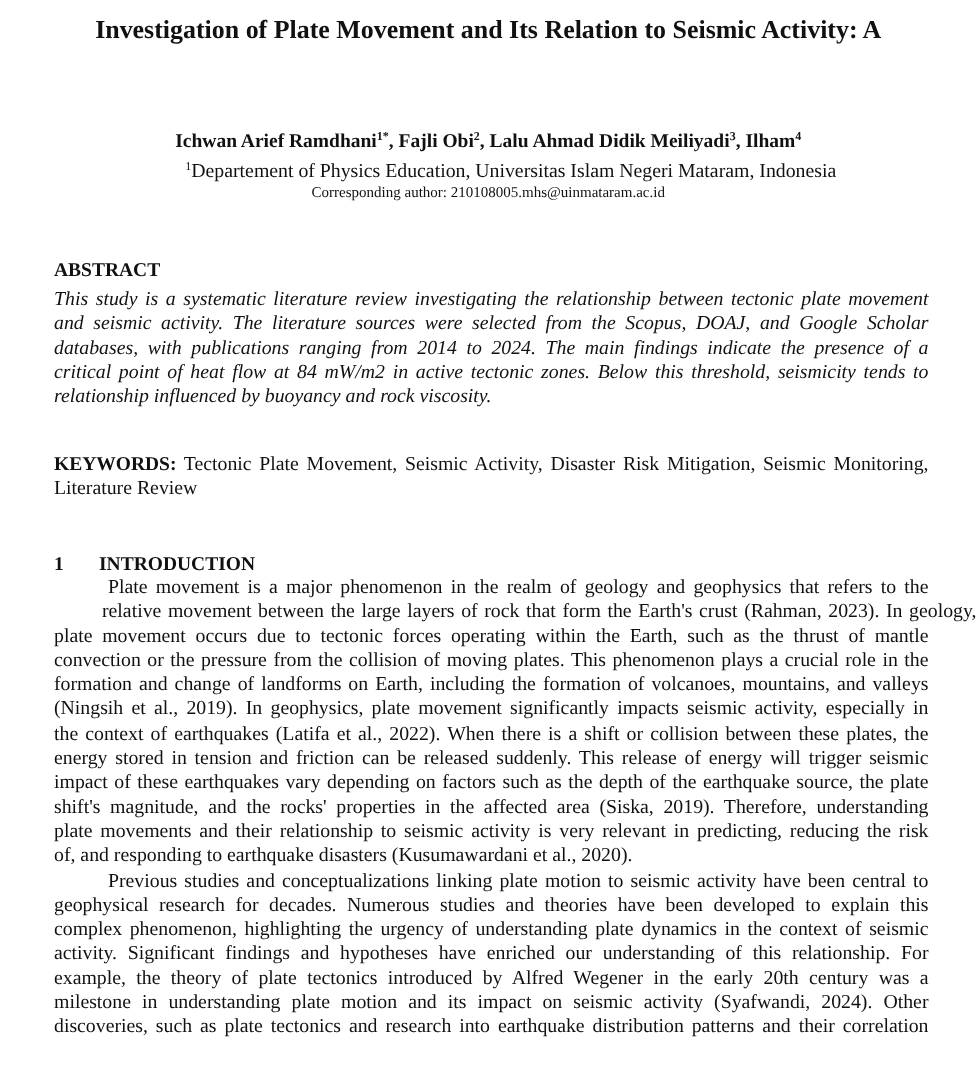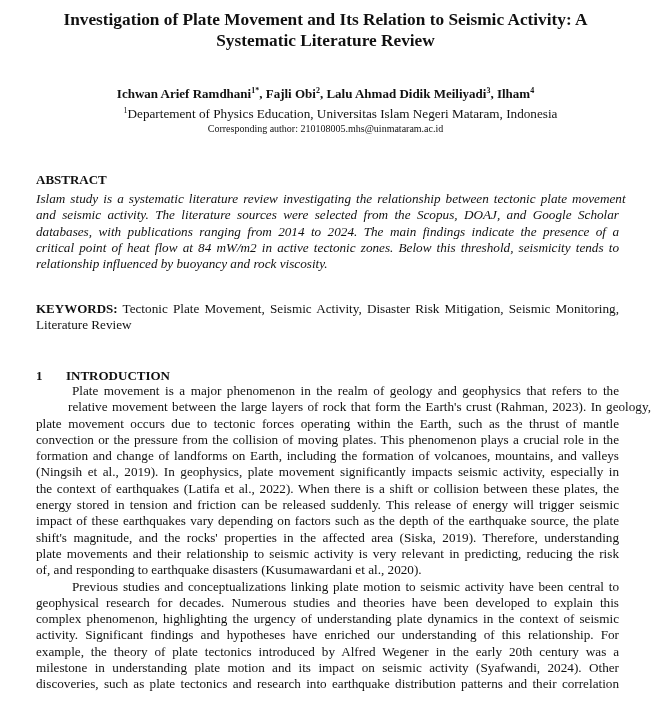--- a/index.html
+++ b/index.html
@@ -30,38 +30,37 @@
   .intro-body { top: 383px; }
   .indent { padding-left: 36px; }
 </style>
 </head>
 <body>
 
 <div class="page">
 
   <div class="title">
     <div>Investigation of Plate Movement and Its Relation to Seismic Activity: A</div>
-    <div>Systematic Literature Review</div>
   </div>
 
   <div class="authors">
     <span>Ichwan Arief Ramdhani</span><sup>1*</sup>,
     <span>Fajli Obi</span><sup>2</sup>,
     <span>Lalu Ahmad Didik Meiliyadi</span><sup>3</sup>,
     <span>Ilham</span><sup>4</sup>
   </div>
 
   <div class="affil"><sup>1</sup><span>Departement of Physics Education, Universitas Islam Negeri Mataram, Indonesia</span></div>
 
   <div class="corr">Corresponding author: 210108005.mhs@uinmataram.ac.id</div>
 
   <div class="block head abs-head">ABSTRACT</div>
 
   <div class="block italic abs-body">
-    <span class="line" style="white-space: nowrap; word-spacing: 1.76923px;">Islam study is a systematic literature review investigating the relationship between tectonic plate movement</span>
+    <span class="line" style="white-space: nowrap; word-spacing: 1.76923px;">This study is a systematic literature review investigating the relationship between tectonic plate movement</span>
     <span class="line" style="white-space: nowrap; word-spacing: 3.0904px;">and seismic activity. The literature sources were selected from the Scopus, DOAJ, and Google Scholar</span>
     <span class="line" style="white-space: nowrap; word-spacing: 3.10729px;">databases, with publications ranging from 2014 to 2024. The main findings indicate the presence of a</span>
     <span class="line" style="white-space: nowrap; word-spacing: 1.85386px;">critical point of heat flow at 84 mW/m2 in active tectonic zones. Below this threshold, seismicity tends to</span>
     <span class="line last">relationship influenced by buoyancy and rock viscosity.</span>
   </div>
 
   <div class="block kw">
     <span class="line" style="white-space: nowrap; word-spacing: 1.84219px;"><b class="head">KEYWORDS:</b> <span>Tectonic Plate Movement, Seismic Activity, Disaster Risk Mitigation, Seismic Monitoring,</span></span>
     <span class="line last">Literature Review</span>
   </div>

